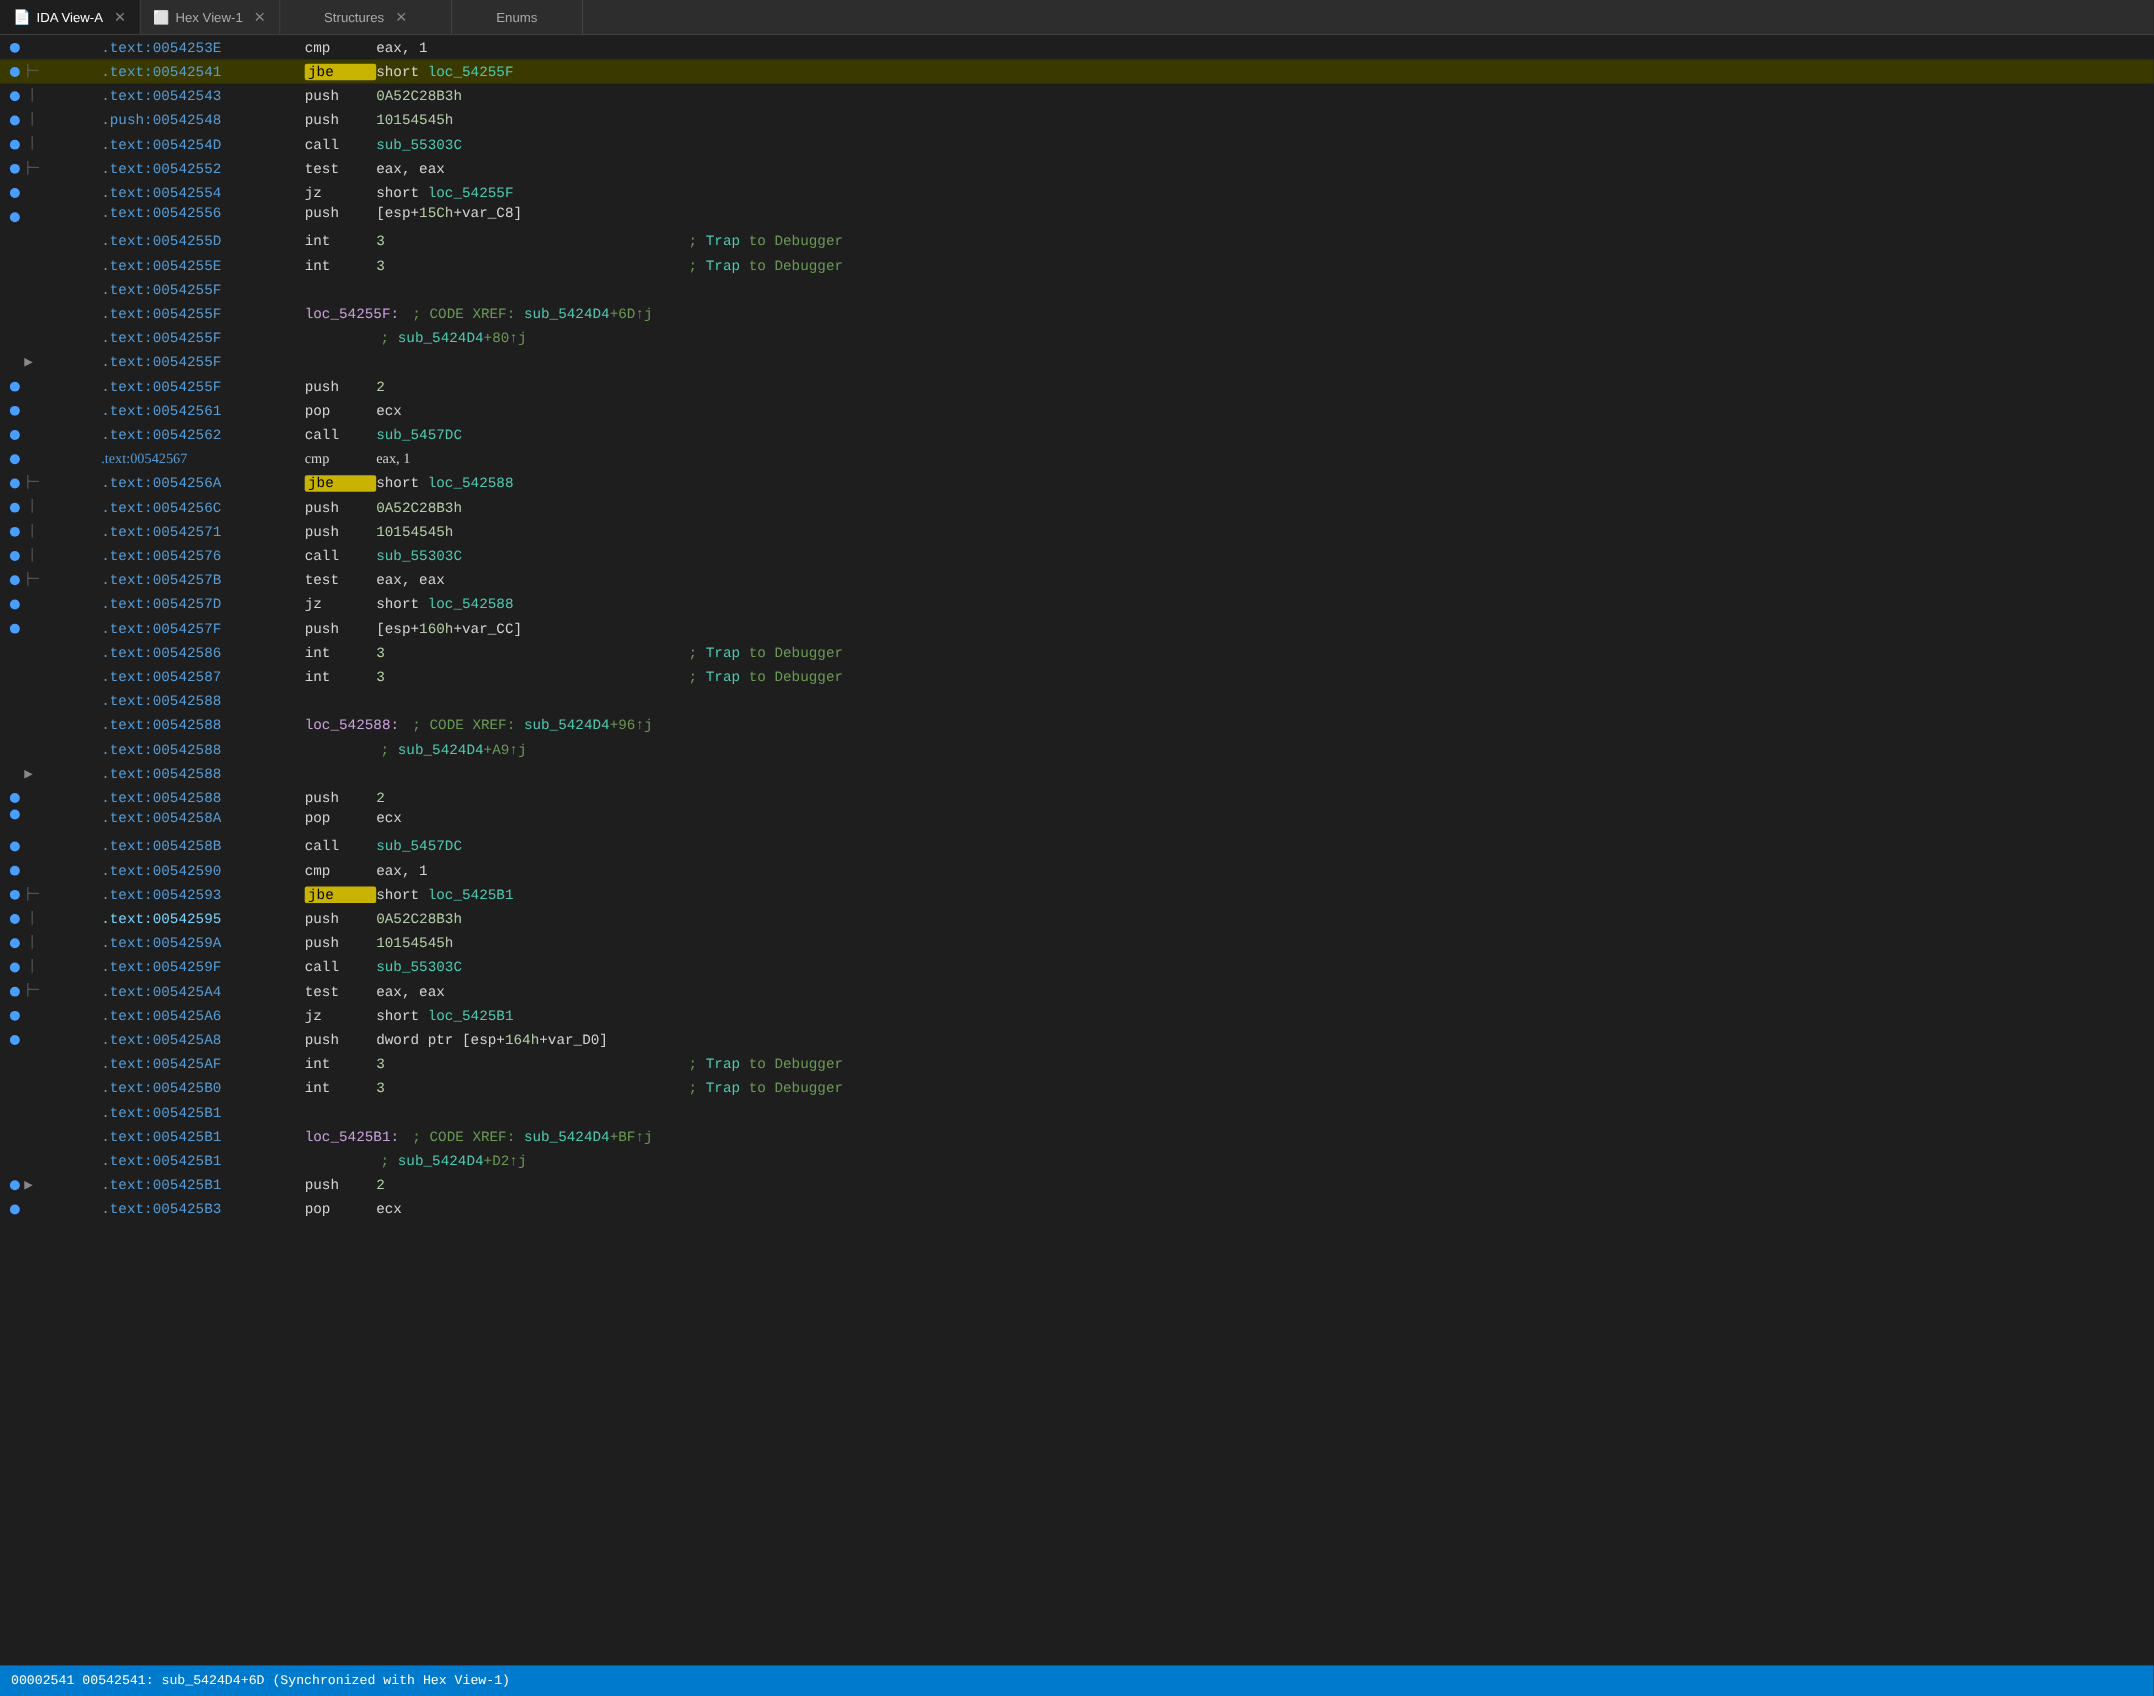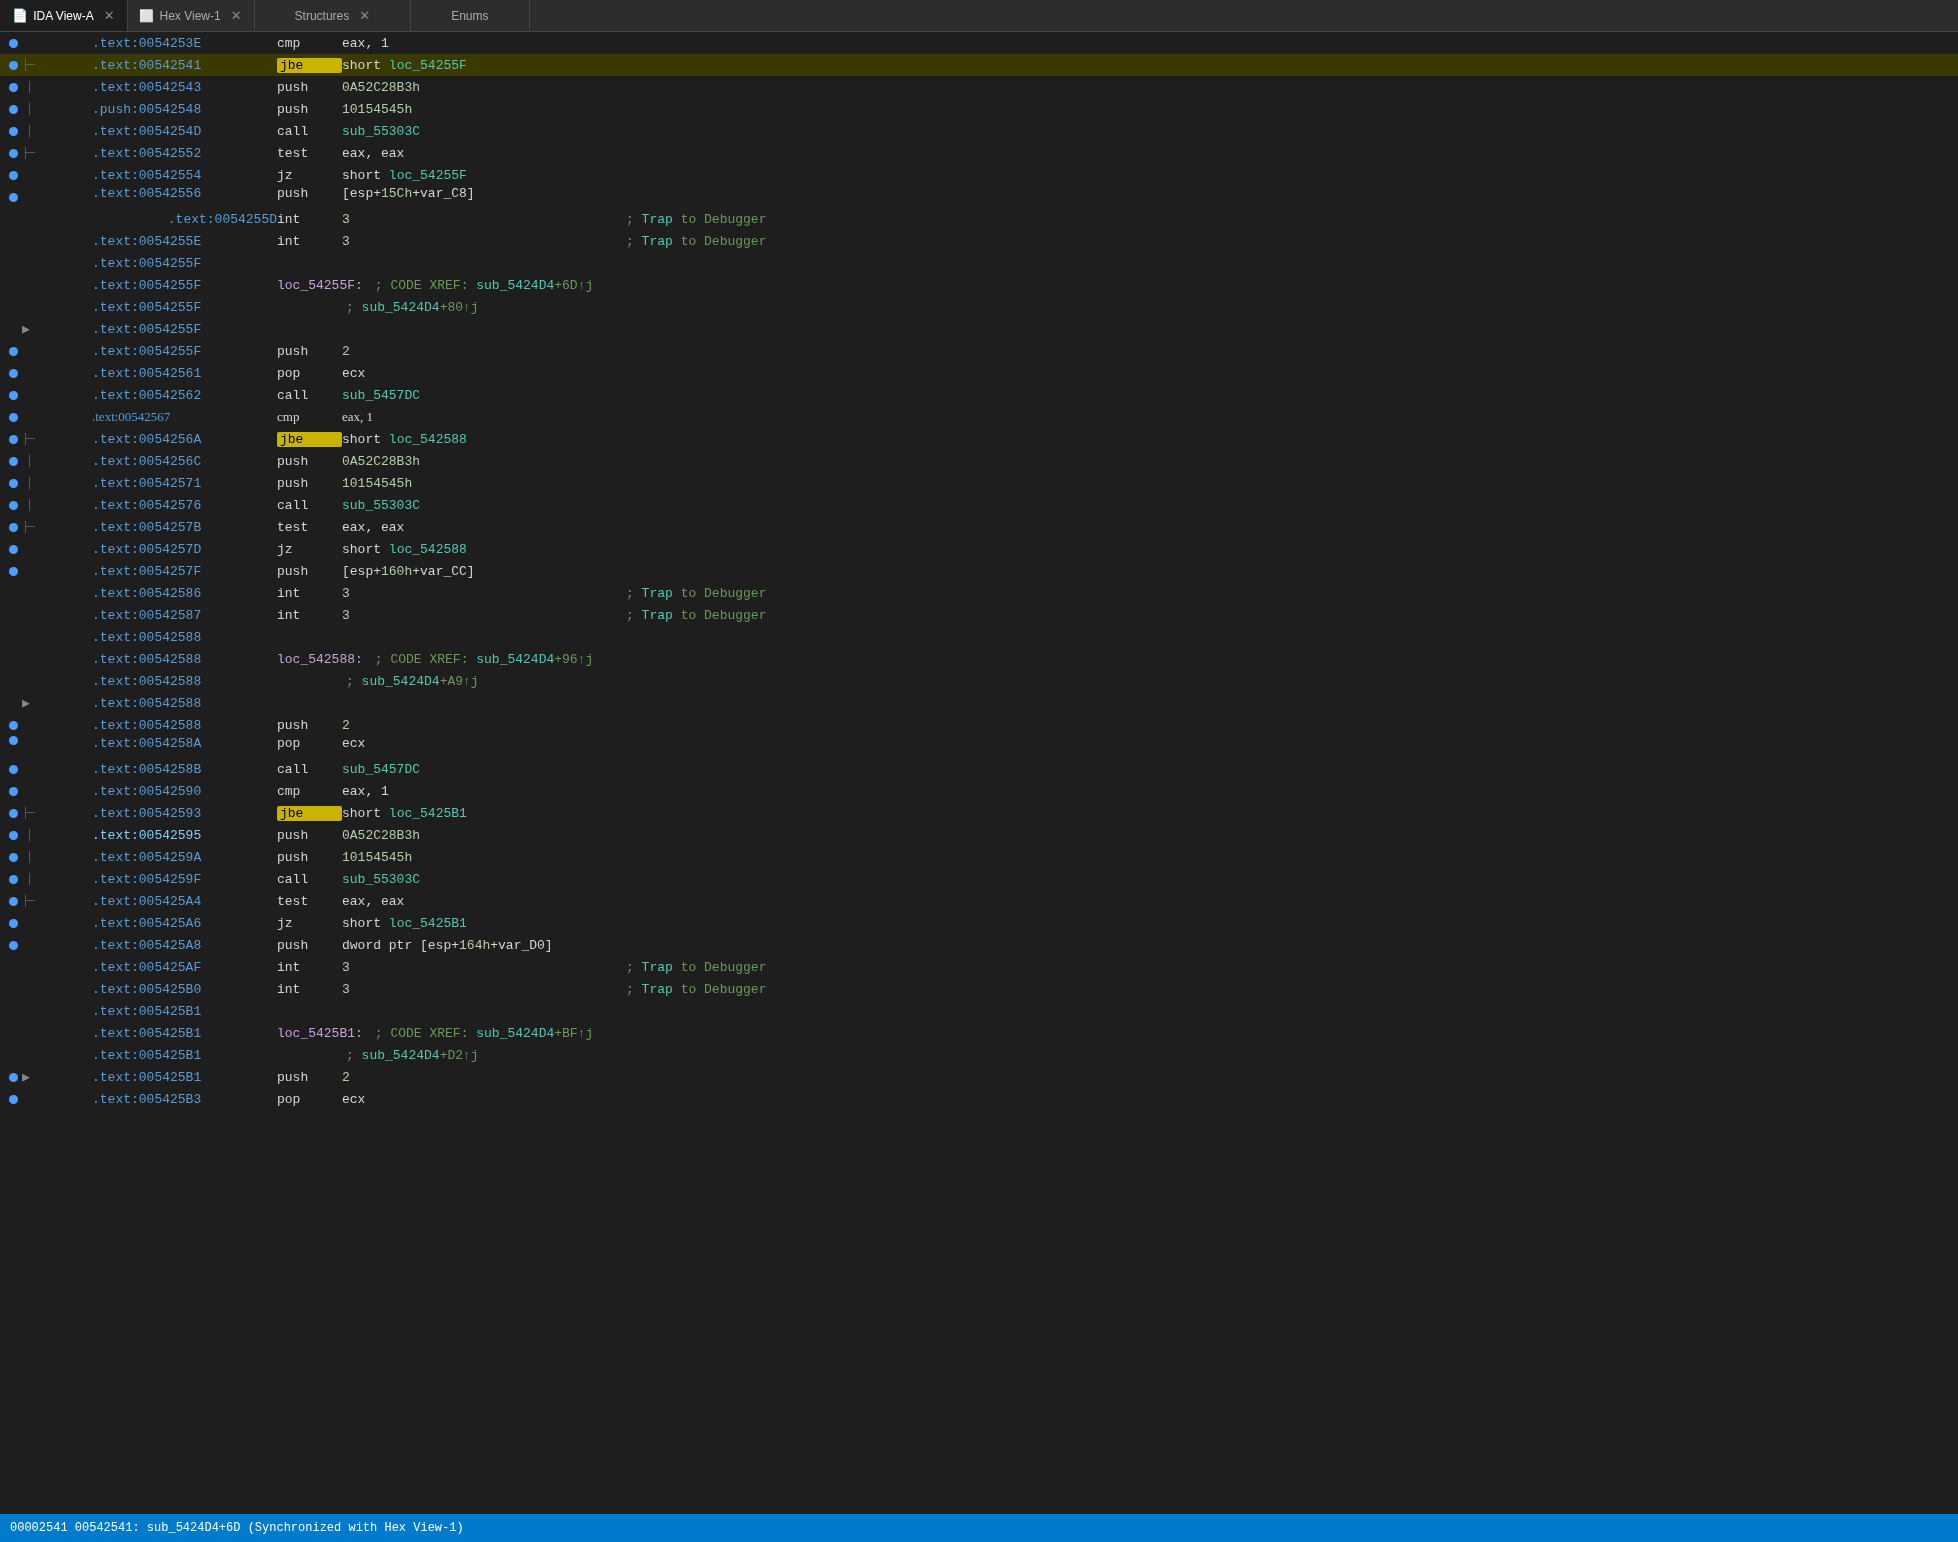--- a/index.html
+++ b/index.html
@@ -118,21 +118,21 @@
           <div style="width: 9px; height: 9px; border-radius: 50%; background: rgb(74, 158, 255);"></div>
         </div>
         <div style="width: 70px; display: flex; align-items: center; flex-shrink: 0; position: relative; height: 22px; color: rgb(136, 136, 136); font-size: 11px;"></div>
         <span style="color: rgb(86, 156, 214); width: 185px; flex-shrink: 0; font-size: 13px;">.text:00542556</span>
         <span style="width: 65px; flex-shrink: 0; font-size: 13px; color: rgb(212, 212, 212);">push</span>
         <span style="font-size: 13px; min-width: 280px;">[esp+<span style="color:#b5cea8">15Ch</span>+var_C8]</span>
       </div>
       <div style="display: flex; align-items: center; height: 22px; padding-left: 4px; white-space: nowrap; cursor: pointer;">
         <div style="width: 18px; display: flex; align-items: center; justify-content: center; flex-shrink: 0;"></div>
         <div style="width: 70px; display: flex; align-items: center; flex-shrink: 0; position: relative; height: 22px; color: rgb(136, 136, 136); font-size: 11px;"></div>
-        <span style="color: rgb(86, 156, 214); width: 185px; flex-shrink: 0; font-size: 13px; text-align: right;">.text:0054255D</span>
+        <span style="color: rgb(86, 156, 214); width: 185px; flex-shrink: 0; font-size: 13px;">.text:0054255D</span>
         <span style="width: 65px; flex-shrink: 0; font-size: 13px; color: rgb(212, 212, 212);">int</span>
         <span style="font-size: 13px; min-width: 280px;"><span style="color:#b5cea8">3</span></span>
         <span style="color: rgb(106, 153, 85); font-size: 13px; margin-left: 4px;">; <span style="color:#4ec9b0">Trap</span> to Debugger</span>
       </div>
       <div style="display: flex; align-items: center; height: 22px; padding-left: 4px; white-space: nowrap; cursor: pointer;">
         <div style="width: 18px; display: flex; align-items: center; justify-content: center; flex-shrink: 0;"></div>
         <div style="width: 70px; display: flex; align-items: center; flex-shrink: 0; position: relative; height: 22px; color: rgb(136, 136, 136); font-size: 11px;"></div>
         <span style="color: rgb(86, 156, 214); width: 185px; flex-shrink: 0; font-size: 13px;">.text:0054255E</span>
         <span style="width: 65px; flex-shrink: 0; font-size: 13px; color: rgb(212, 212, 212);">int</span>
         <span style="font-size: 13px; min-width: 280px;"><span style="color:#b5cea8">3</span></span>

